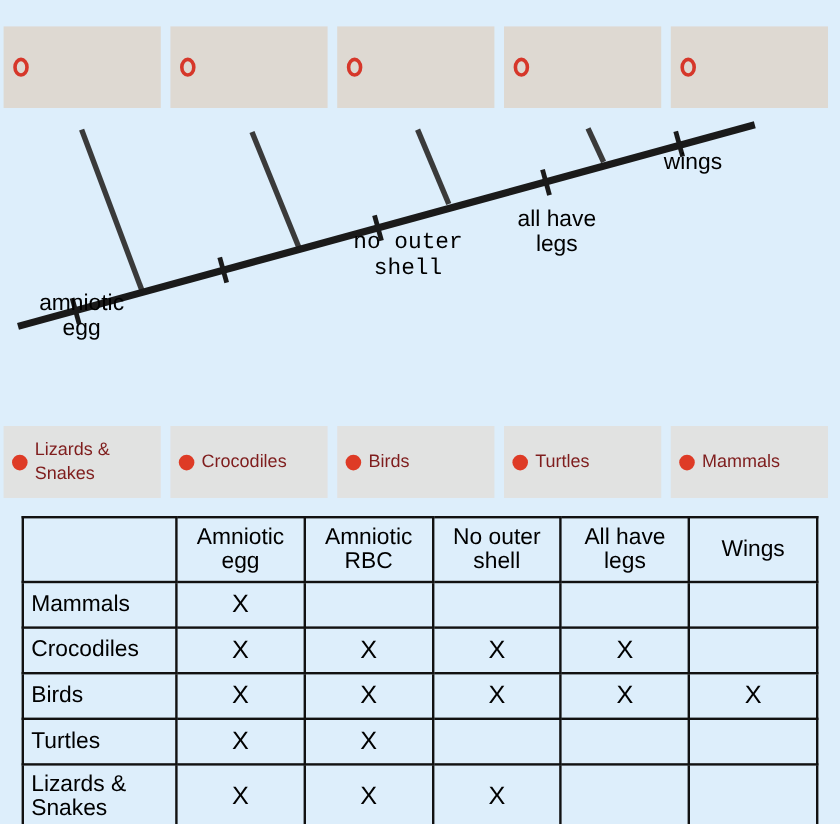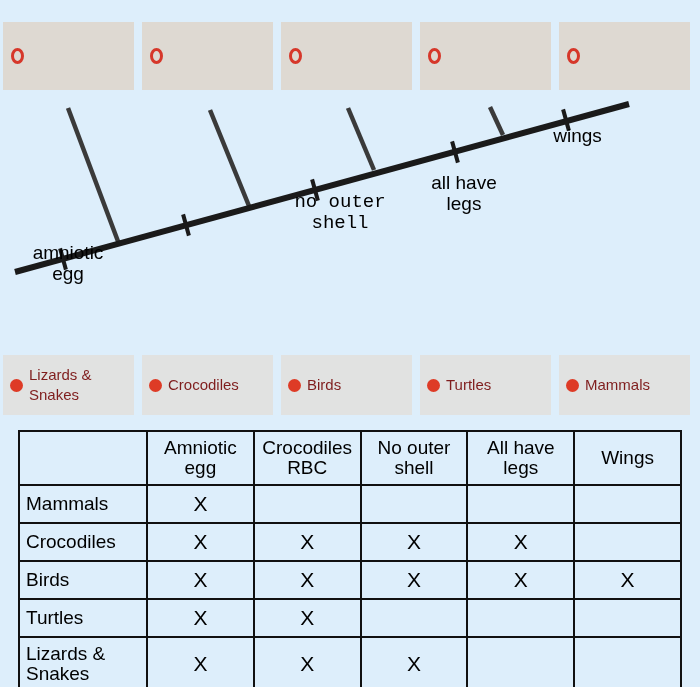--- a/index.html
+++ b/index.html
@@ -205,21 +205,21 @@
         <span class="taxa-name" style="white-space: pre-line;">Mammals</span>
       </div>
     </div>
 
   <div class="matrix-wrap">
     <table class="matrix">
       <thead>
         <tr>
           <th class="corner"></th>
         <th>Amniotic egg</th>
-            <th>Crocodiles RBC</th>
+            <th>Amniotic RBC</th>
             <th>No outer shell</th>
             <th>All have legs</th>
             <th>Wings</th>
           </tr>
       </thead>
       <tbody>
           <tr>
             <th class="rowhead">Mammals</th>
             <td class="mark">X</td>
             <td class="mark"></td>

